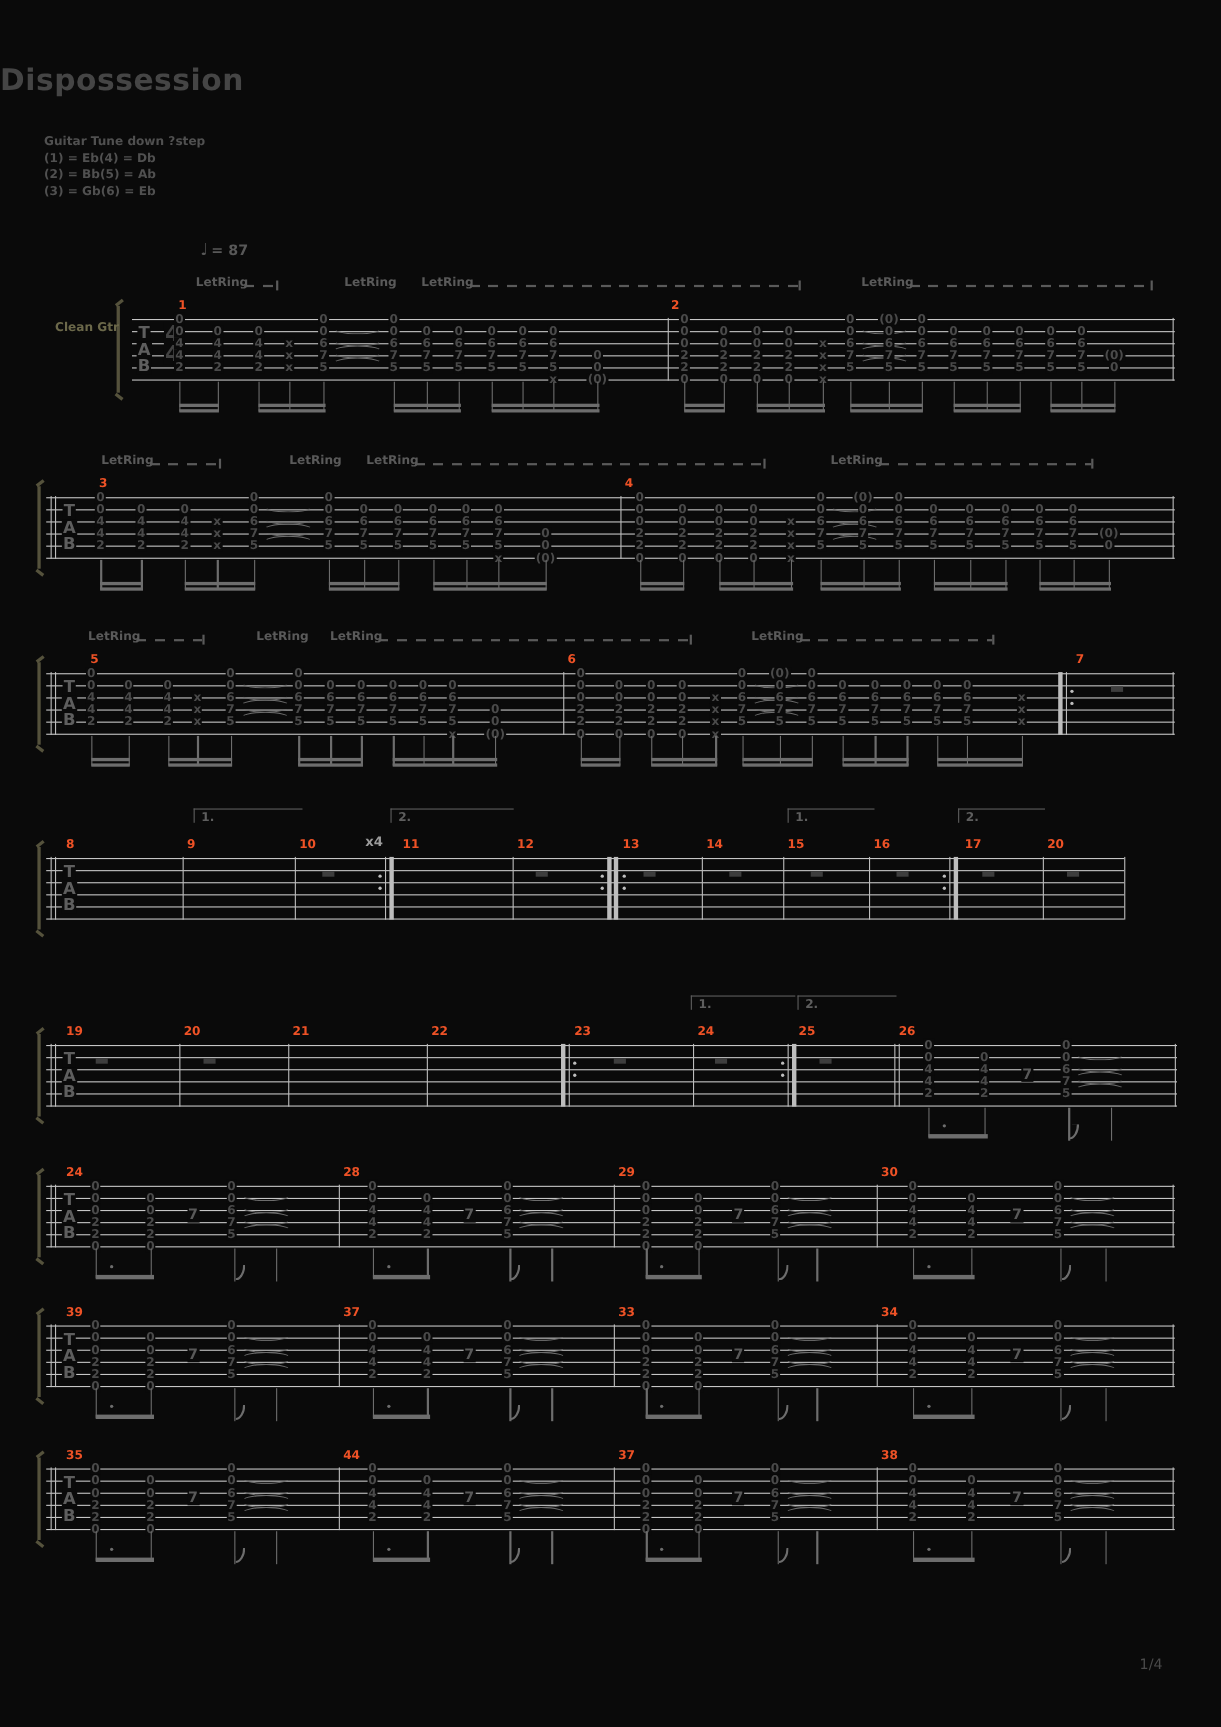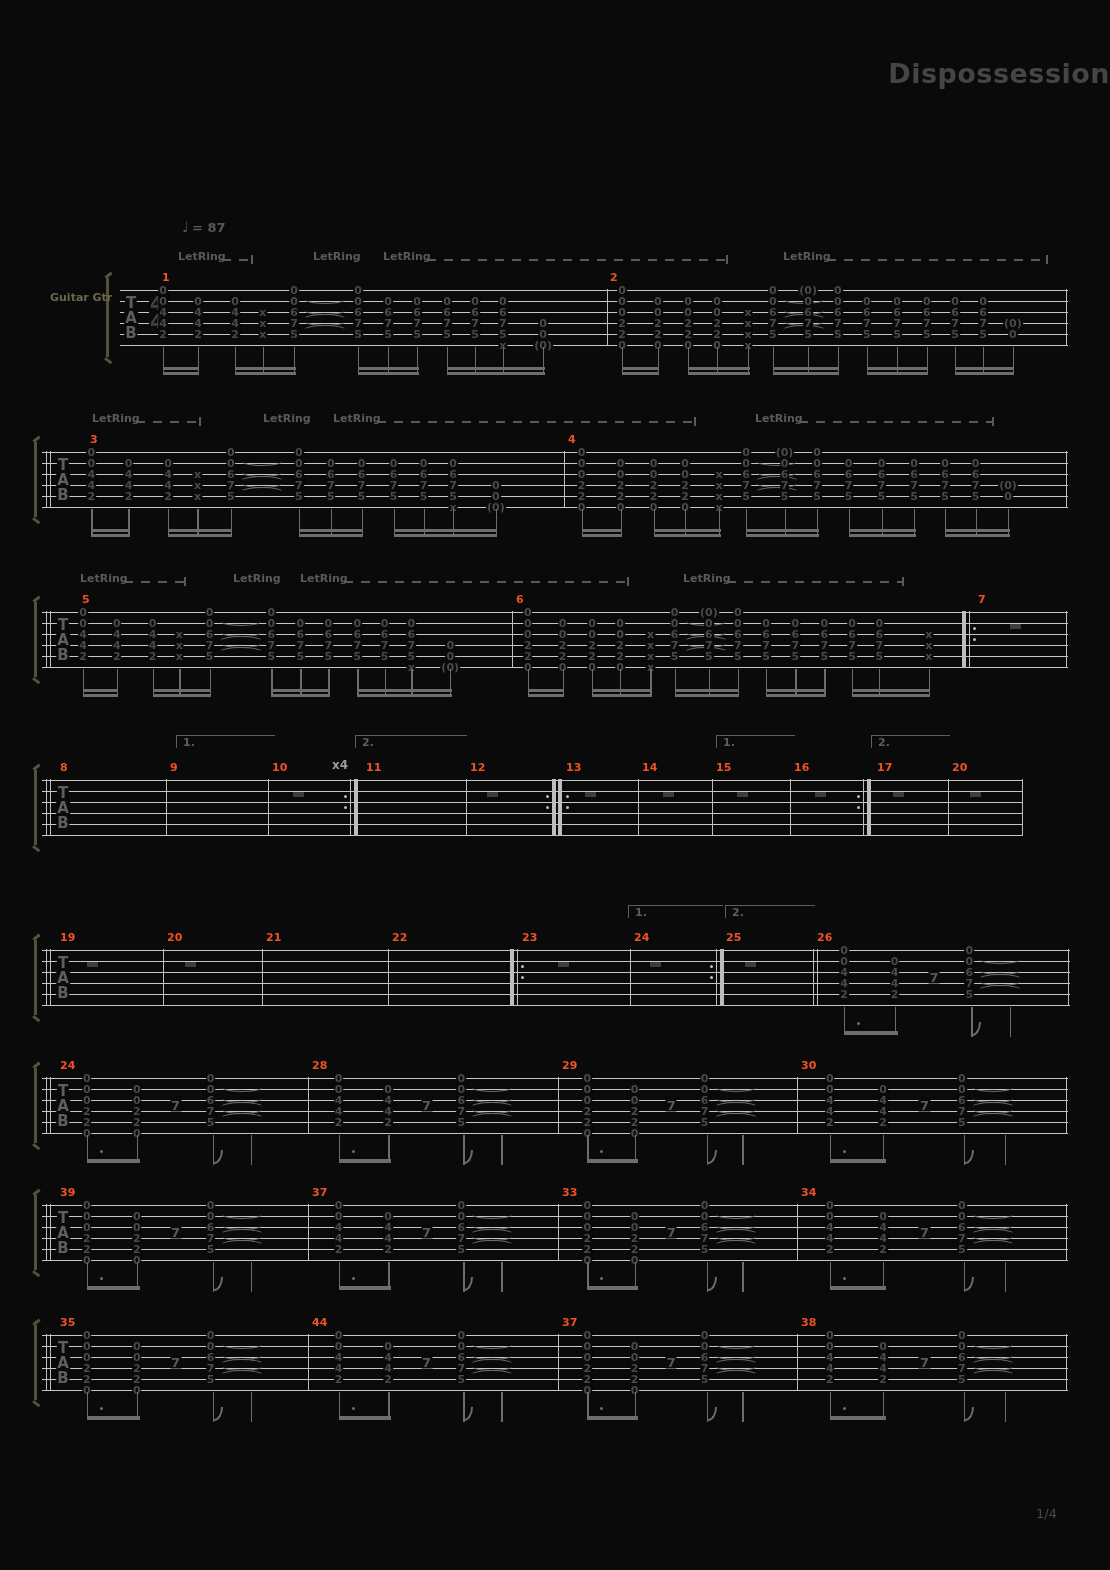--- a/index.html
+++ b/index.html
@@ -1,48 +1,54 @@
 <!DOCTYPE html>
 <html><head>
 <meta charset="utf-8">
 <style>
   html,body{margin:0;padding:0;background:#000;}
   .page{position:relative;width:1110px;height:1570px;background:#0a0a0a;overflow:hidden;
         font-family:"DejaVu Sans",sans-serif;}
-  .title{position:absolute;left:0;right:0;top:58px;text-align:right;
+  .title{position:absolute;left:0;right:0;top:58px;text-align:left;
          font-size:27px;font-weight:bold;color:#454545;letter-spacing:.5px;}
   .tuning{position:absolute;left:40px;top:121px;font-size:11px;font-weight:bold;
           color:#505050;line-height:15px;}
   .tempo{position:absolute;left:182px;top:218px;font-size:13px;font-weight:bold;color:#585858;}
   .tempo .note{font-size:15px;margin-right:3px;}
   .pageno{position:absolute;left:1036px;top:1506px;font-size:13px;color:#4a4a4a;}
   #score div{white-space:nowrap;}
 </style>
 </head>
 <body>
 
 <div class="page">
   <div class="title">Dispossession</div>
+  <div class="tuning">
+    <div>Guitar Tune down ?step</div>
+    <div>(1) = Eb(4) = Db</div>
+    <div>(2) = Bb(5) = Ab</div>
+    <div>(3) = Gb(6) = Eb</div>
+  </div>
   <div class="tempo">
     <span class="note">♩</span><span>= 87</span>
   </div>
   <div id="score">
       <div style="position: absolute; left: 120px; top: 290px; width: 948px; height: 1px; background: rgb(198, 198, 198);"></div>
       <div style="position: absolute; left: 120px; top: 301px; width: 948px; height: 1px; background: rgb(198, 198, 198);"></div>
       <div style="position: absolute; left: 120px; top: 312px; width: 948px; height: 1px; background: rgb(198, 198, 198);"></div>
       <div style="position: absolute; left: 120px; top: 323px; width: 948px; height: 1px; background: rgb(198, 198, 198);"></div>
       <div style="position: absolute; left: 120px; top: 334px; width: 948px; height: 1px; background: rgb(198, 198, 198);"></div>
       <div style="position: absolute; left: 120px; top: 345px; width: 948px; height: 1px; background: rgb(198, 198, 198);"></div>
       <div style="position: absolute; left: 106px; top: 278px; width: 2.5px; height: 79px; background: rgb(85, 82, 60);"></div>
       <div style="position: absolute; left: 106px; top: 276px; width: 8px; height: 2.5px; background: rgb(85, 82, 60); transform: rotate(-38deg); transform-origin: left bottom;"></div>
       <div style="position: absolute; left: 106px; top: 357px; width: 8px; height: 2.5px; background: rgb(85, 82, 60); transform: rotate(38deg); transform-origin: left top;"></div>
       <div style="position: absolute; left: 131px; top: 303px; font-size: 15px; color: rgb(94, 94, 94); font-weight: bold; line-height: 1; transform: translate(-50%, -50%); background: rgb(10, 10, 10); padding: 0px 1px;">T</div>
       <div style="position: absolute; left: 131px; top: 318px; font-size: 15px; color: rgb(94, 94, 94); font-weight: bold; line-height: 1; transform: translate(-50%, -50%); background: rgb(10, 10, 10); padding: 0px 1px;">A</div>
       <div style="position: absolute; left: 131px; top: 333px; font-size: 15px; color: rgb(94, 94, 94); font-weight: bold; line-height: 1; transform: translate(-50%, -50%); background: rgb(10, 10, 10); padding: 0px 1px;">B</div>
-      <div style="position: absolute; left: 50px; top: 292px; font-size: 11px; color: rgb(107, 104, 74); font-weight: bold; line-height: 1;">Guitar Gtr</div>
+      <div style="position: absolute; left: 50px; top: 292px; font-size: 11px; color: rgb(107, 104, 74); font-weight: bold; line-height: 1;">Clean Gtr</div>
       <div style="position: absolute; left: 157px; top: 303px; font-size: 20px; color: rgb(66, 66, 66); font-weight: bold; line-height: 1; transform: translate(-50%, -50%); background: rgb(10, 10, 10); padding: 0px 1px;">4</div>
       <div style="position: absolute; left: 157px; top: 321px; font-size: 20px; color: rgb(66, 66, 66); font-weight: bold; line-height: 1; transform: translate(-50%, -50%); background: rgb(10, 10, 10); padding: 0px 1px;">4</div>
       <div style="position: absolute; left: 607px; top: 289px; width: 1.3px; height: 57px; background: rgb(189, 189, 189);"></div>
       <div style="position: absolute; left: 1066px; top: 289px; width: 1.3px; height: 57px; background: rgb(189, 189, 189);"></div>
       <div style="position: absolute; left: 162px; top: 272px; font-size: 11px; color: rgb(238, 82, 38); font-weight: bold; line-height: 1;">1</div>
       <div style="position: absolute; left: 163.129px; top: 290px; font-size: 11px; color: rgb(74, 74, 74); font-weight: bold; line-height: 1; transform: translate(-50%, -50%); background: rgb(10, 10, 10); padding: 0px 1px;">0</div>
       <div style="position: absolute; left: 163.129px; top: 301px; font-size: 11px; color: rgb(74, 74, 74); font-weight: bold; line-height: 1; transform: translate(-50%, -50%); background: rgb(10, 10, 10); padding: 0px 1px;">0</div>
       <div style="position: absolute; left: 163.129px; top: 312px; font-size: 11px; color: rgb(74, 74, 74); font-weight: bold; line-height: 1; transform: translate(-50%, -50%); background: rgb(10, 10, 10); padding: 0px 1px;">4</div>
       <div style="position: absolute; left: 163.129px; top: 323px; font-size: 11px; color: rgb(74, 74, 74); font-weight: bold; line-height: 1; transform: translate(-50%, -50%); background: rgb(10, 10, 10); padding: 0px 1px;">4</div>
       <div style="position: absolute; left: 163.129px; top: 334px; font-size: 11px; color: rgb(74, 74, 74); font-weight: bold; line-height: 1; transform: translate(-50%, -50%); background: rgb(10, 10, 10); padding: 0px 1px;">2</div>

